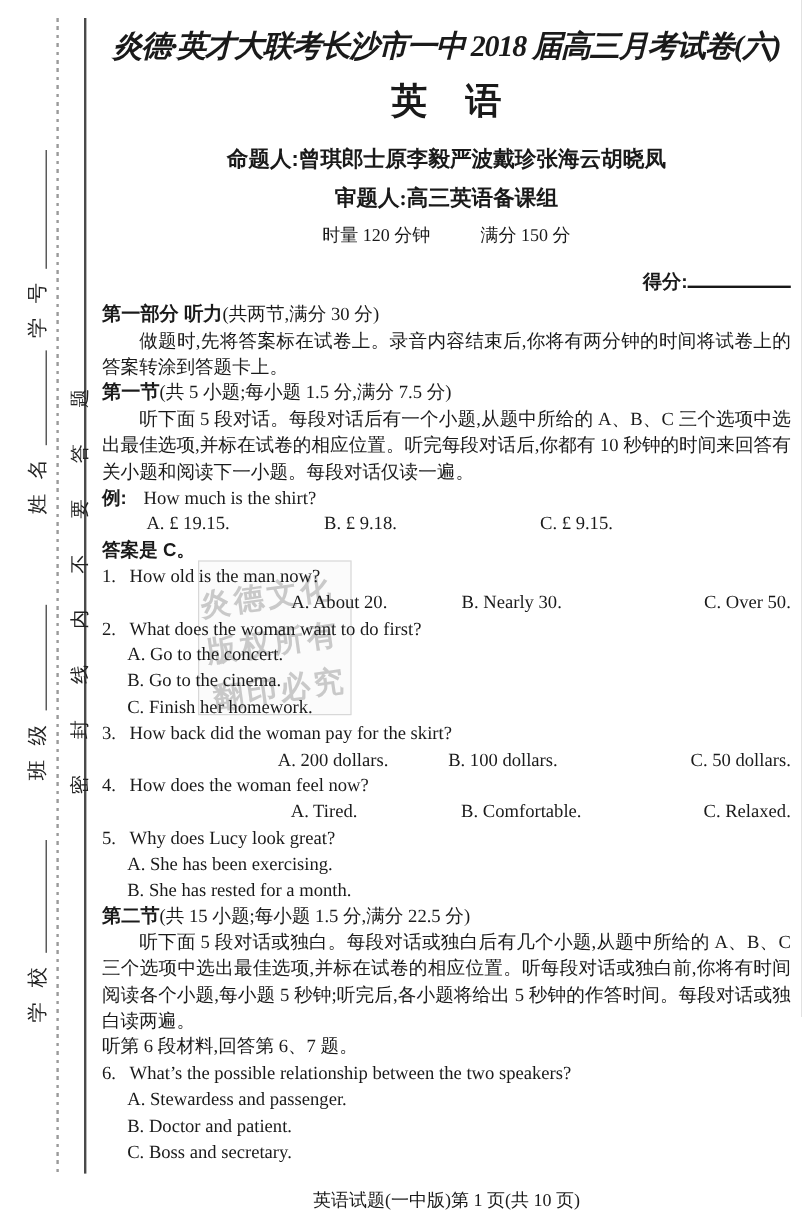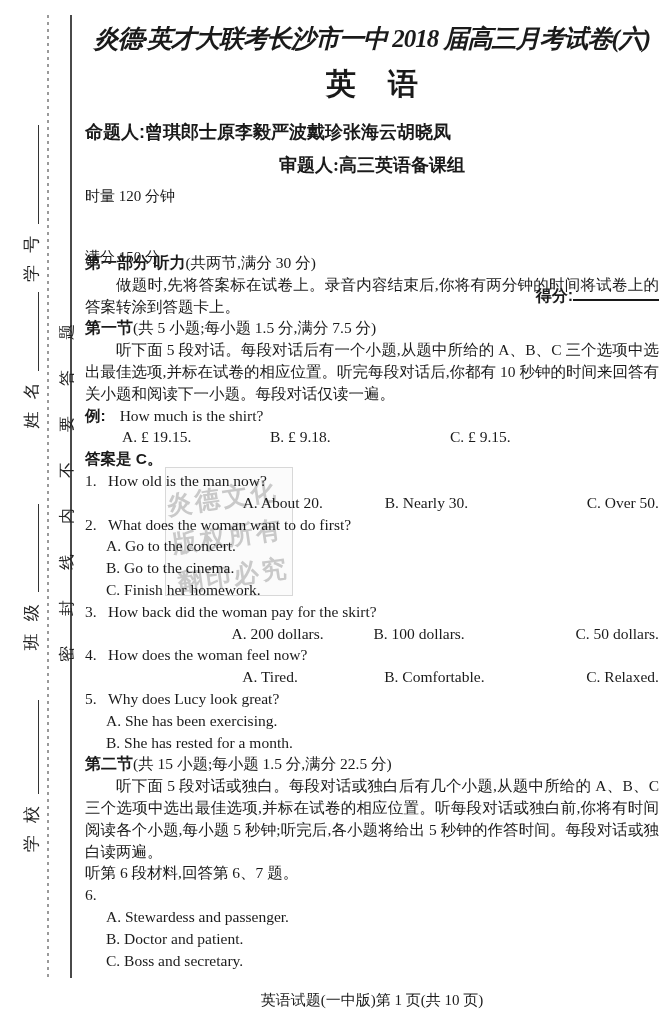--- a/index.html
+++ b/index.html
@@ -45,25 +45,25 @@
   .header { position:absolute; left:85px; top:0; width:574px; z-index:2; }
   .exam-title {
     margin-top:22px; text-align:center; white-space:nowrap;
     font-weight:bold; font-style:italic; font-size:25px; letter-spacing:-1px;
   }
   .subject {
     margin-top:9px; text-align:center; font-weight:bold; font-size:30px;
     letter-spacing:32px; text-indent:32px;
   }
   .setters-row {
-    margin-top:15px; display:flex; justify-content:flex-start; gap:0;
+    margin-top:15px; display:flex; justify-content:center; gap:0;
     font-weight:bold; font-size:18px; white-space:nowrap;
   }
   .reviewer-row { margin-top:9px; text-align:center; font-weight:bold; font-size:18px;font-family:Liberation Serif, serif; }
-  .duration-row { margin-top:10px; display:flex; justify-content:center; gap:42px; font-size:15px;flex-direction:column; }
+  .duration-row { margin-top:10px; display:flex; justify-content:center; gap:42px; font-size:15px; }
   .score-row { margin-top:19px; text-align:right; font-weight:bold; font-size:16px; }
   .score-line { display:inline-block; width:86px; border-bottom:2px solid #181818; height:14px; }
 
   
   .doc-body {
     position:absolute; left:85px; top:252px; width:574px; z-index:2;
     font-size:15.5px; line-height:21.8px;
   }
   .sec-head .t { font-weight:bold; font-family:"Liberation Sans","DejaVu Sans",sans-serif; font-size:16px; }
   .sec-head .n { margin-left:0; }
@@ -206,20 +206,21 @@
     </div>
 
     <div class="sec-head">
       <span class="t">第二节</span><span class="n">(共 15 小题;每小题 1.5 分,满分 22.5 分)</span>
     </div>
     <div class="para">听下面 5 段对话或独白。每段对话或独白后有几个小题,从题中所给的 A、B、C 三个选项中选出最佳选项,并标在试卷的相应位置。听每段对话或独白前,你将有时间阅读各个小题,每小题 5 秒钟;听完后,各小题将给出 5 秒钟的作答时间。每段对话或独白读两遍。</div>
     <div>听第 6 段材料,回答第 6、7 题。</div>
 
     <div class="q-row">
       <span class="q-num">6.</span>
+      <span>What’s the possible relationship between the two speakers?</span>
     </div>
     <div class="opt-stacked">
       <div>A. Stewardess and passenger.</div>
       <div>B. Doctor and patient.</div>
       <div>C. Boss and secretary.</div>
     </div>
 
   </div>
 
   <div class="footer">英语试题(一中版)第 1 页(共 10 页)</div>

